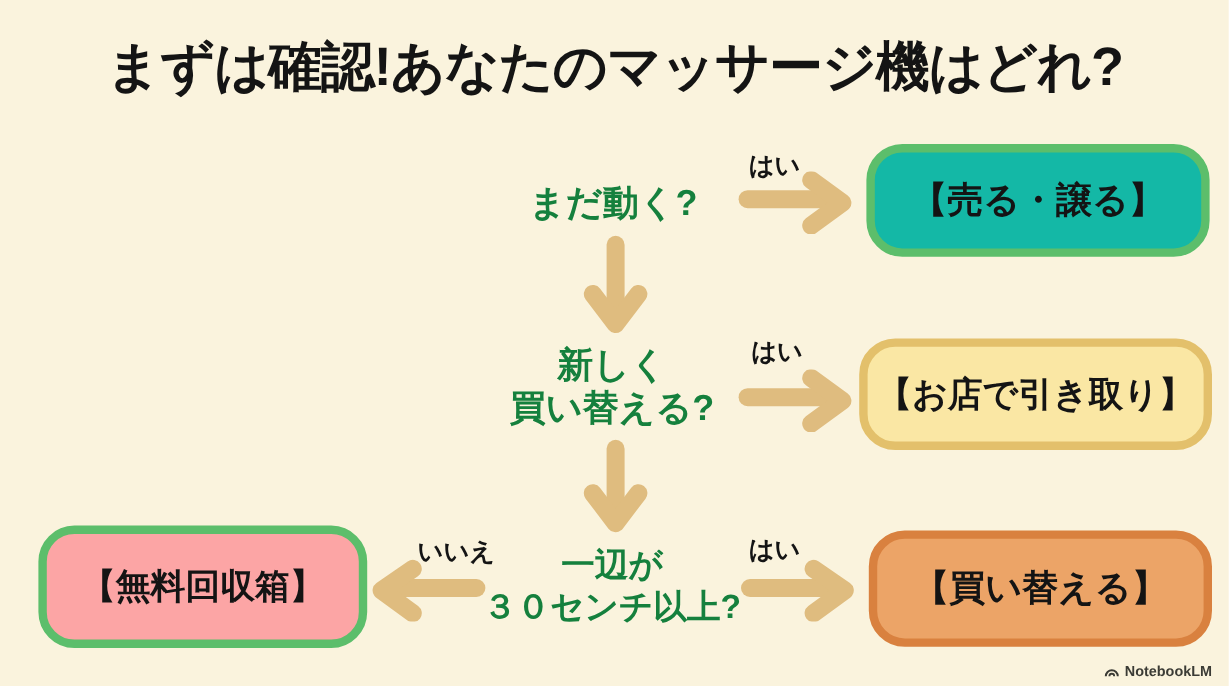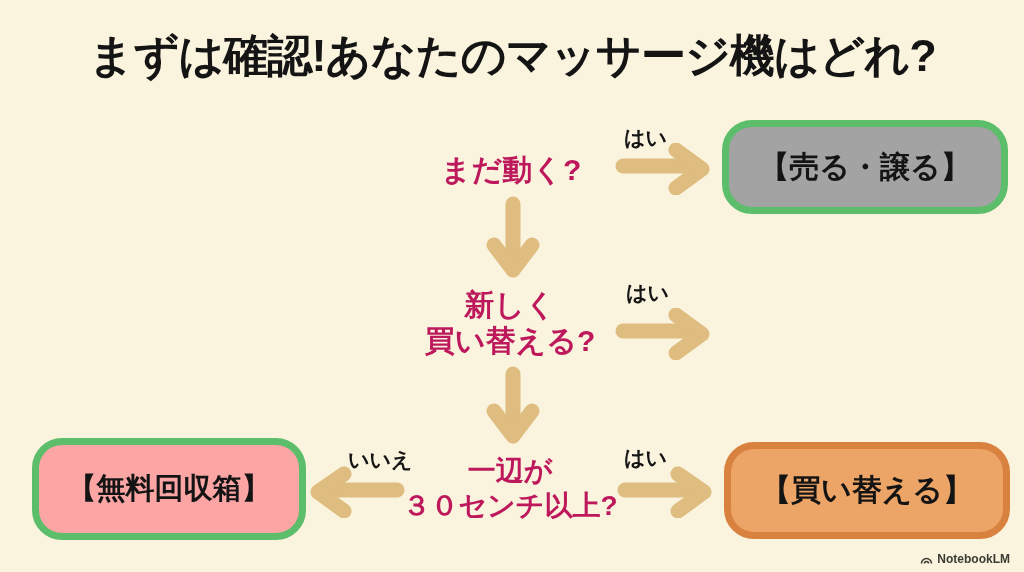--- a/index.html
+++ b/index.html
@@ -26,21 +26,21 @@
     color: #141414;
     white-space: nowrap;
   }
 
   .question {
     position: absolute;
     text-align: center;
     font-weight: 900;
     font-size: 30px;
     line-height: 36px;
-    color: #be185d;
+    color: #15803d;
   }
   .q1 { left: 400px; top: 152px; width: 222px; }
   .q2 { left: 395px; top: 287px; width: 230px; }
   .q3 { left: 390px; top: 453px; width: 240px; font-size: 28px; line-height: 35px; }
 
   .arrow-label {
     position: absolute;
     font-weight: 900;
     font-size: 21px;
     color: #141414;
@@ -65,21 +65,21 @@
     justify-content: center;
     border-radius: 30px;
     font-weight: 900;
     font-size: 30px;
     color: #141414;
     white-space: nowrap;
     text-align: center;
   }
   .box-sell {
     left: 722px; top: 120px; width: 286px; height: 94px;
-    background: #a3a3a3; border: 7px solid #5cbe6b;
+    background: #14b8a6; border: 7px solid #5cbe6b;
   }
   .box-store {
     left: 716px; top: 282px; width: 294px; height: 93px;
     background: #fae7a4; border: 7px solid #e3c06b;
     font-size: 29px;
   }
   .box-bulky {
     left: 724px; top: 442px; width: 286px; height: 97px;
     background: #eca467; border: 7px solid #d9813f;
   }
@@ -149,20 +149,21 @@
     <path d="M9 24 H82" stroke="#dfbc7f" stroke-width="15" stroke-linecap="round" fill="none"></path>
     <path d="M62 8 L88 26 L62 45" stroke="#dfbc7f" stroke-width="15" stroke-linecap="round" stroke-linejoin="round" fill="none"></path>
   </svg>
 
   <svg class="arrow arr-left-1" width="100" height="52" viewBox="0 0 100 52">
     <path d="M91 24 H18" stroke="#dfbc7f" stroke-width="15" stroke-linecap="round" fill="none"></path>
     <path d="M38 8 L12 26 L38 45" stroke="#dfbc7f" stroke-width="15" stroke-linecap="round" stroke-linejoin="round" fill="none"></path>
   </svg>
 
   <div class="outcome-box box-sell">【売る・譲る】</div>
+  <div class="outcome-box box-store">【お店で引き取り】</div>
   <div class="outcome-box box-bulky">【買い替える】</div>
   <div class="outcome-box box-freebox">【無料回収箱】</div>
 
   <div class="watermark">
     <svg width="13" height="11" viewBox="0 0 13 11">
       <path d="M1.5 9.5 A5 5 0 0 1 11.5 9.5" stroke="#3b3b35" stroke-width="1.6" fill="none"></path>
       <path d="M4.5 9.5 A2 2 0 0 1 8.5 9.5" stroke="#3b3b35" stroke-width="1.6" fill="none"></path>
     </svg>
     <span>NotebookLM</span>
   </div>

